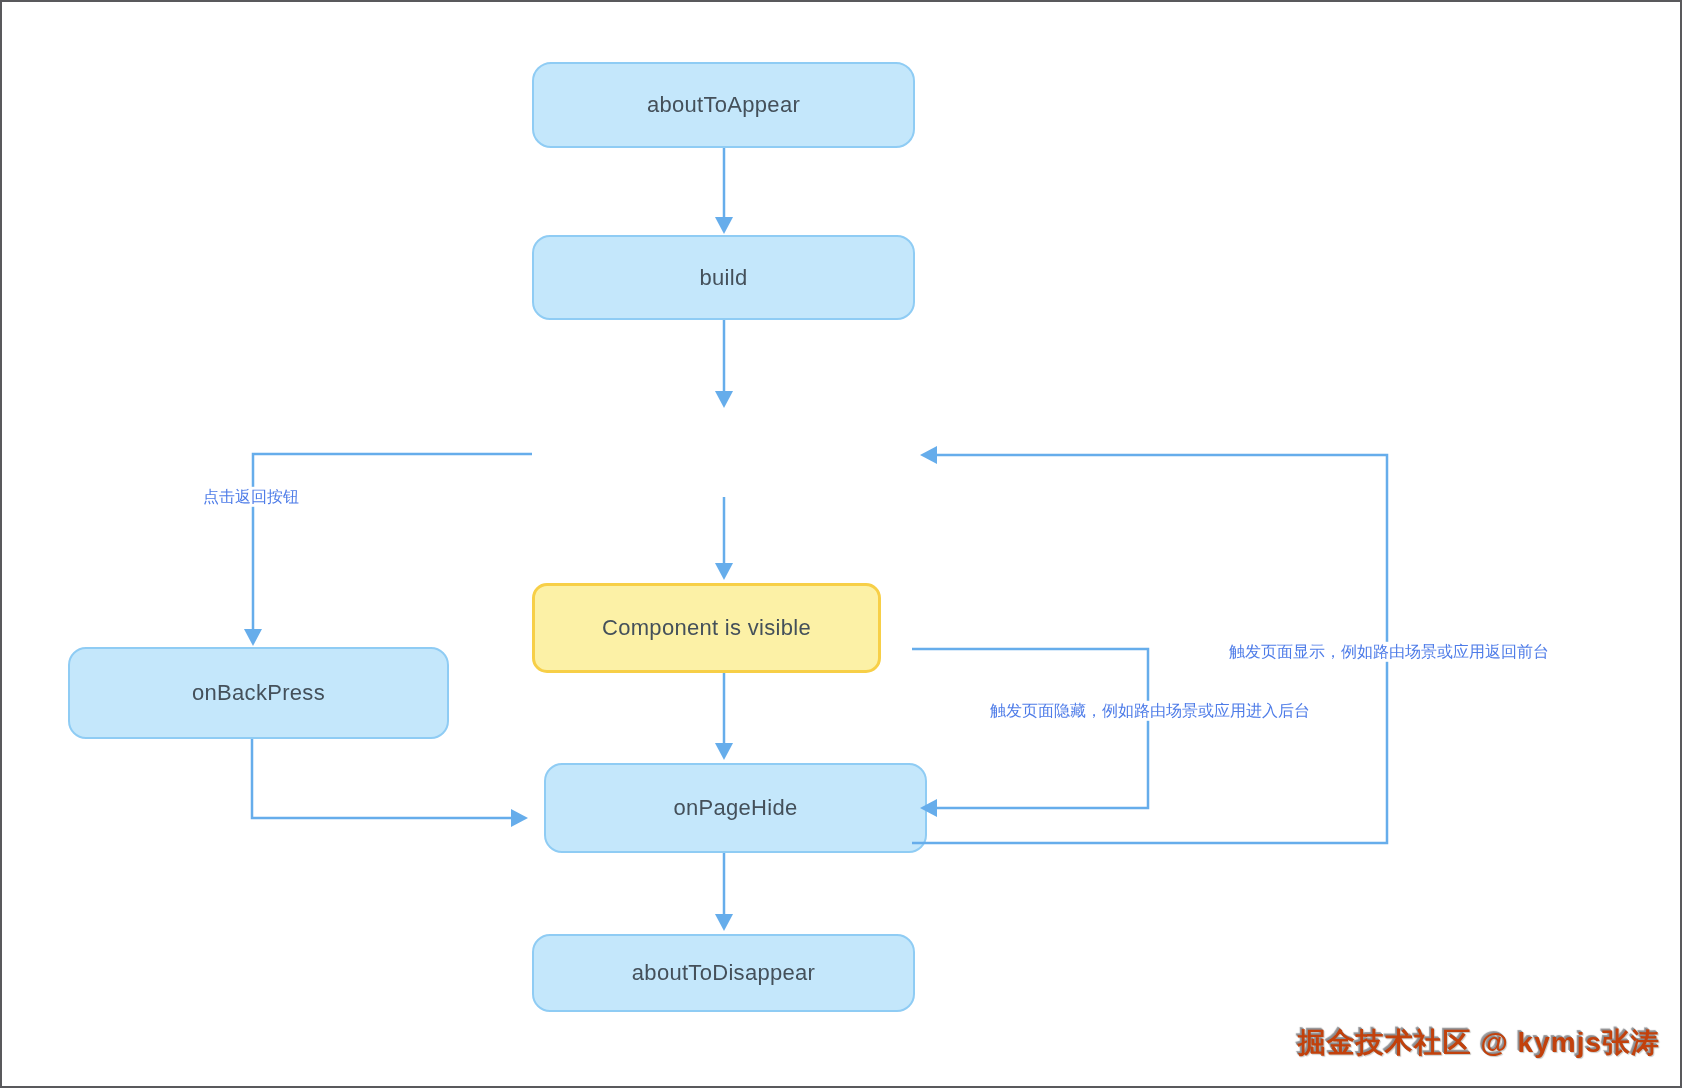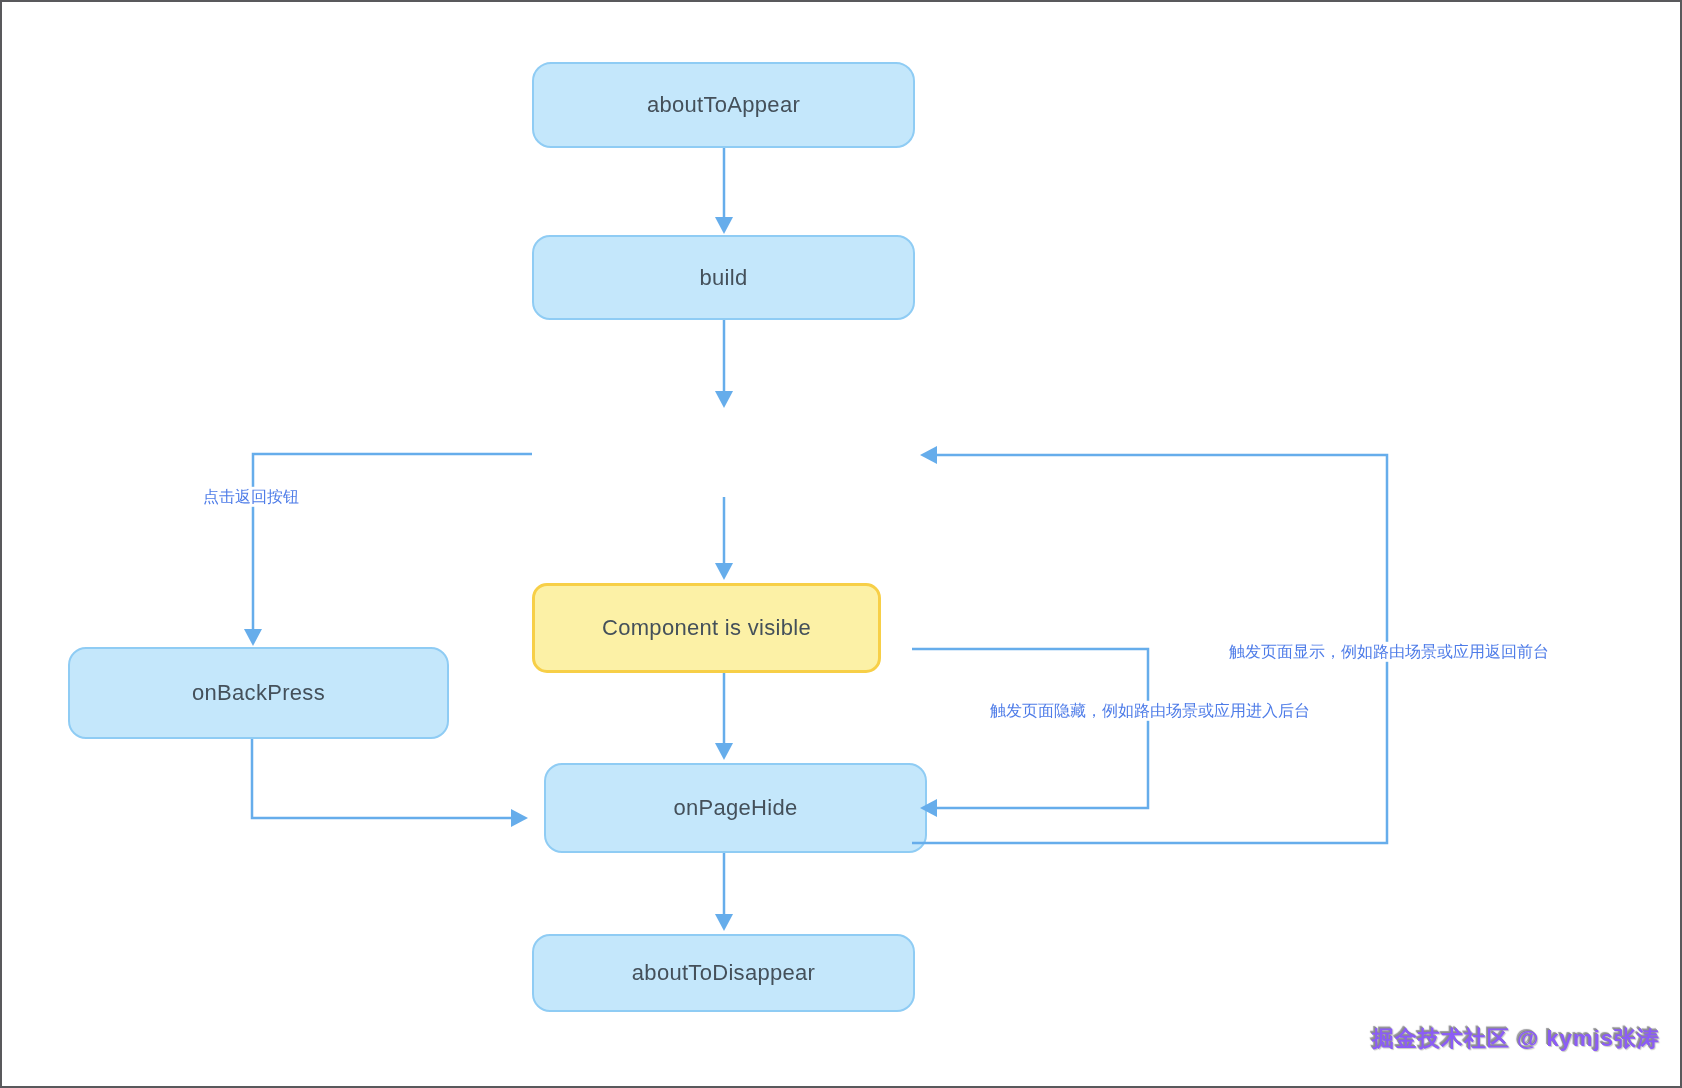--- a/index.html
+++ b/index.html
@@ -46,24 +46,24 @@
     font-size:16px;
     line-height:1.15;
     padding:1px 3px;
     white-space:nowrap;
     z-index:20;
   }
   .watermark{
     position:absolute;
     right:22px;
     top:1024px;
-    font-size:22px;
+    font-size:28px;
     font-weight:bold;
     letter-spacing:1px;
-    color:#8b5cf6;
+    color:#c2410c;
     text-shadow:-1px -1px 0 #8c8c8e, -2px -2px 1px #97979a, 1px 1px 1px #c9c9c6;
     white-space:nowrap;
     z-index:30;
   }
 </style>
 </head>
 <body>
 
 <div class="stage">
 

